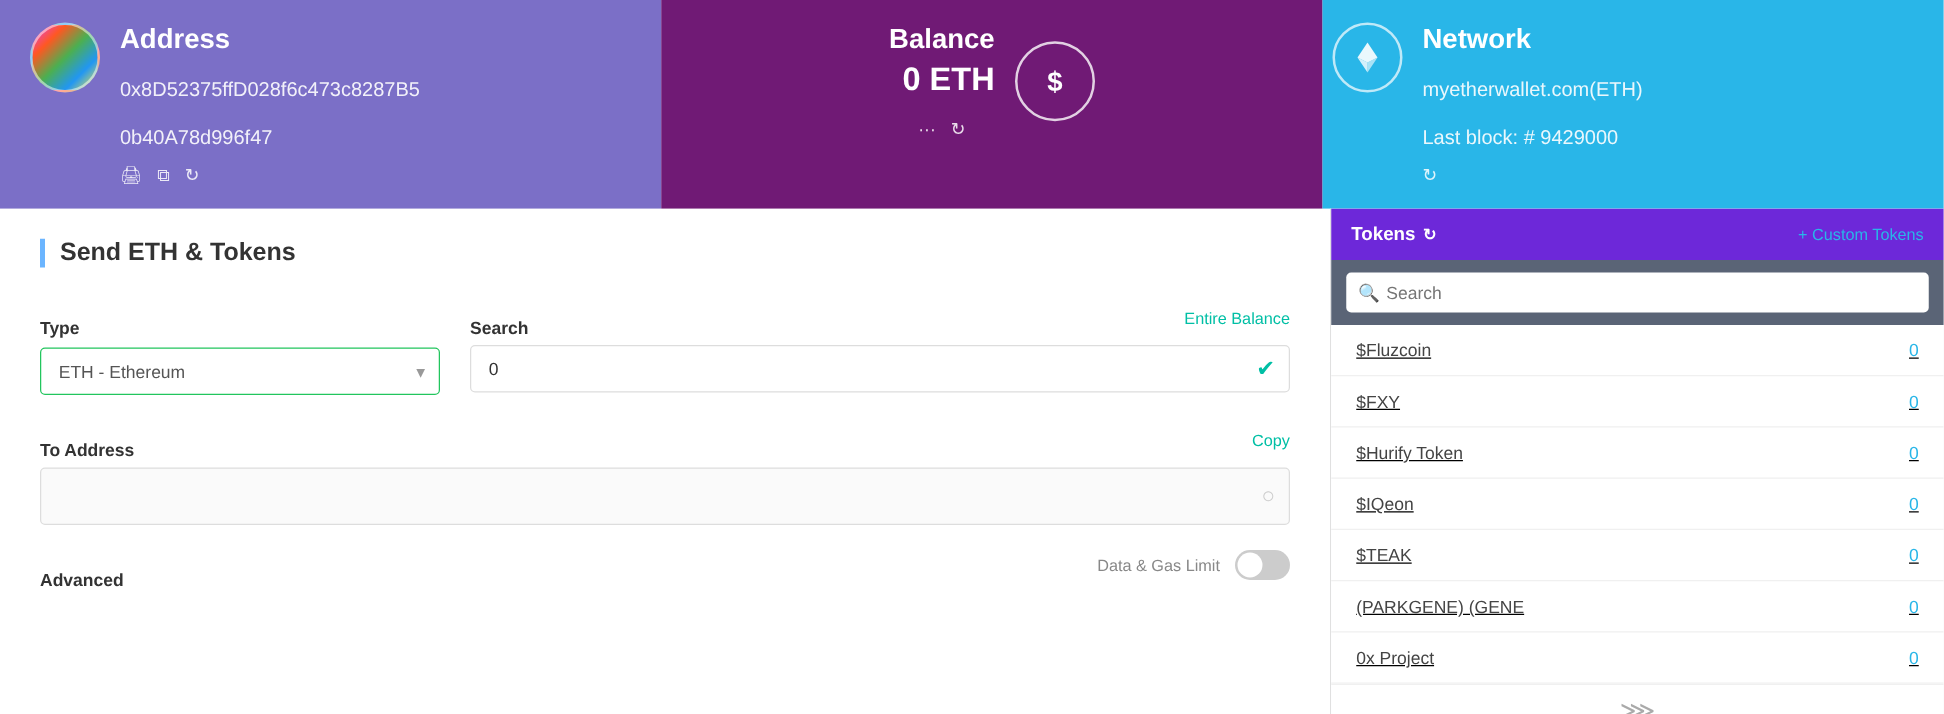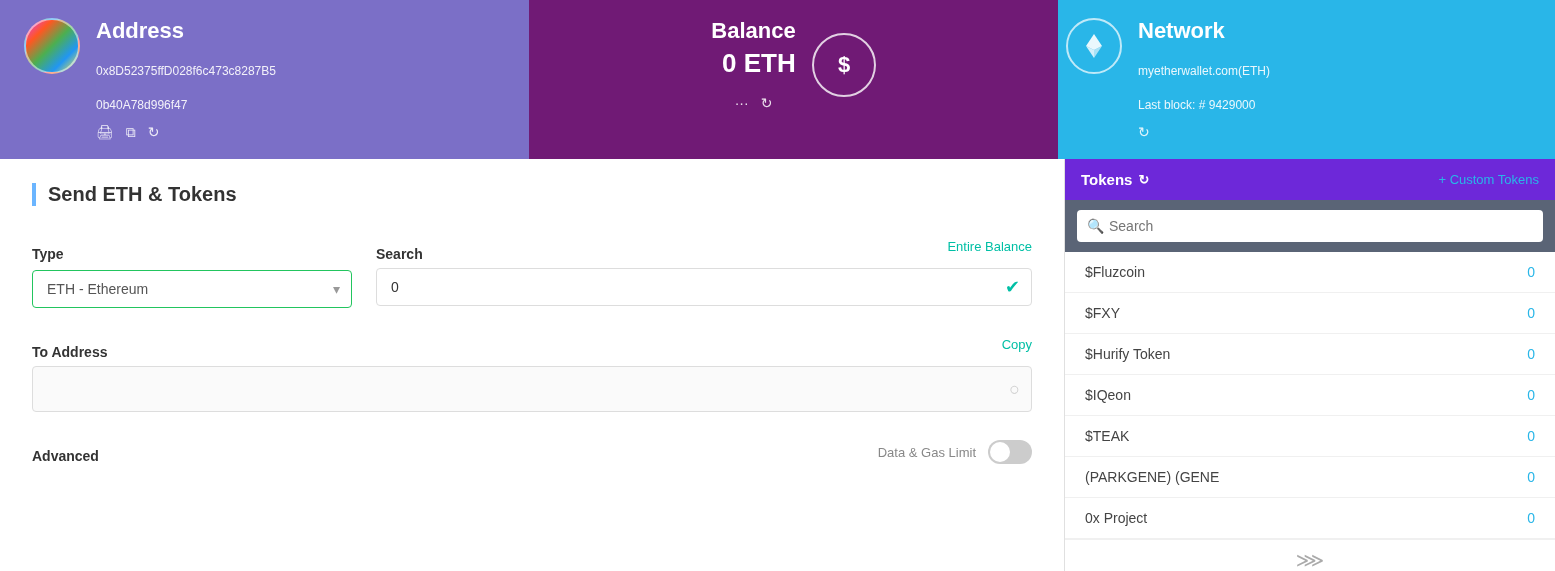--- a/index.html
+++ b/index.html
@@ -55,21 +55,21 @@
       border: 2px solid rgba(255,255,255,0.5);
     }
 
     .card-title {
       font-size: 22px;
       font-weight: 600;
       margin-bottom: 4px;
     }
 
     .card-sub {
-      font-size: 12px;
+      font-size: 16px;
       opacity: 0.9;
       word-break: break-all;
       margin-top: 20px;
     }
 
     .card-icons {
       display: flex;
       gap: 12px;
       margin-top: 12px;
       opacity: 0.85;
@@ -239,21 +239,21 @@
       border-radius: 4px;
       background: #fafafa;
       color: #333;
       font-size: 14px;
       height: 46px;
     }
 
     .advanced-row {
       display: flex;
       justify-content: space-between;
-      align-items: flex-end;
+      align-items: flex-start;
       margin-top: 8px;
     }
 
     .gas-limit-row {
       display: flex;
       align-items: center;
       gap: 12px;
     }
 
     .gas-limit-label {
@@ -352,20 +352,21 @@
       background: white;
     }
 
     .token-item {
       display: flex;
       justify-content: space-between;
       align-items: center;
       padding: 12px 20px;
       border-bottom: 1px solid #f0f0f0;
       cursor: pointer;
+      text-decoration: underline;
     }
 
     .token-name {
       color: #444;
       font-size: 14px;
     }
 
     .token-amount {
       color: #29b6e8;
       font-size: 14px;

